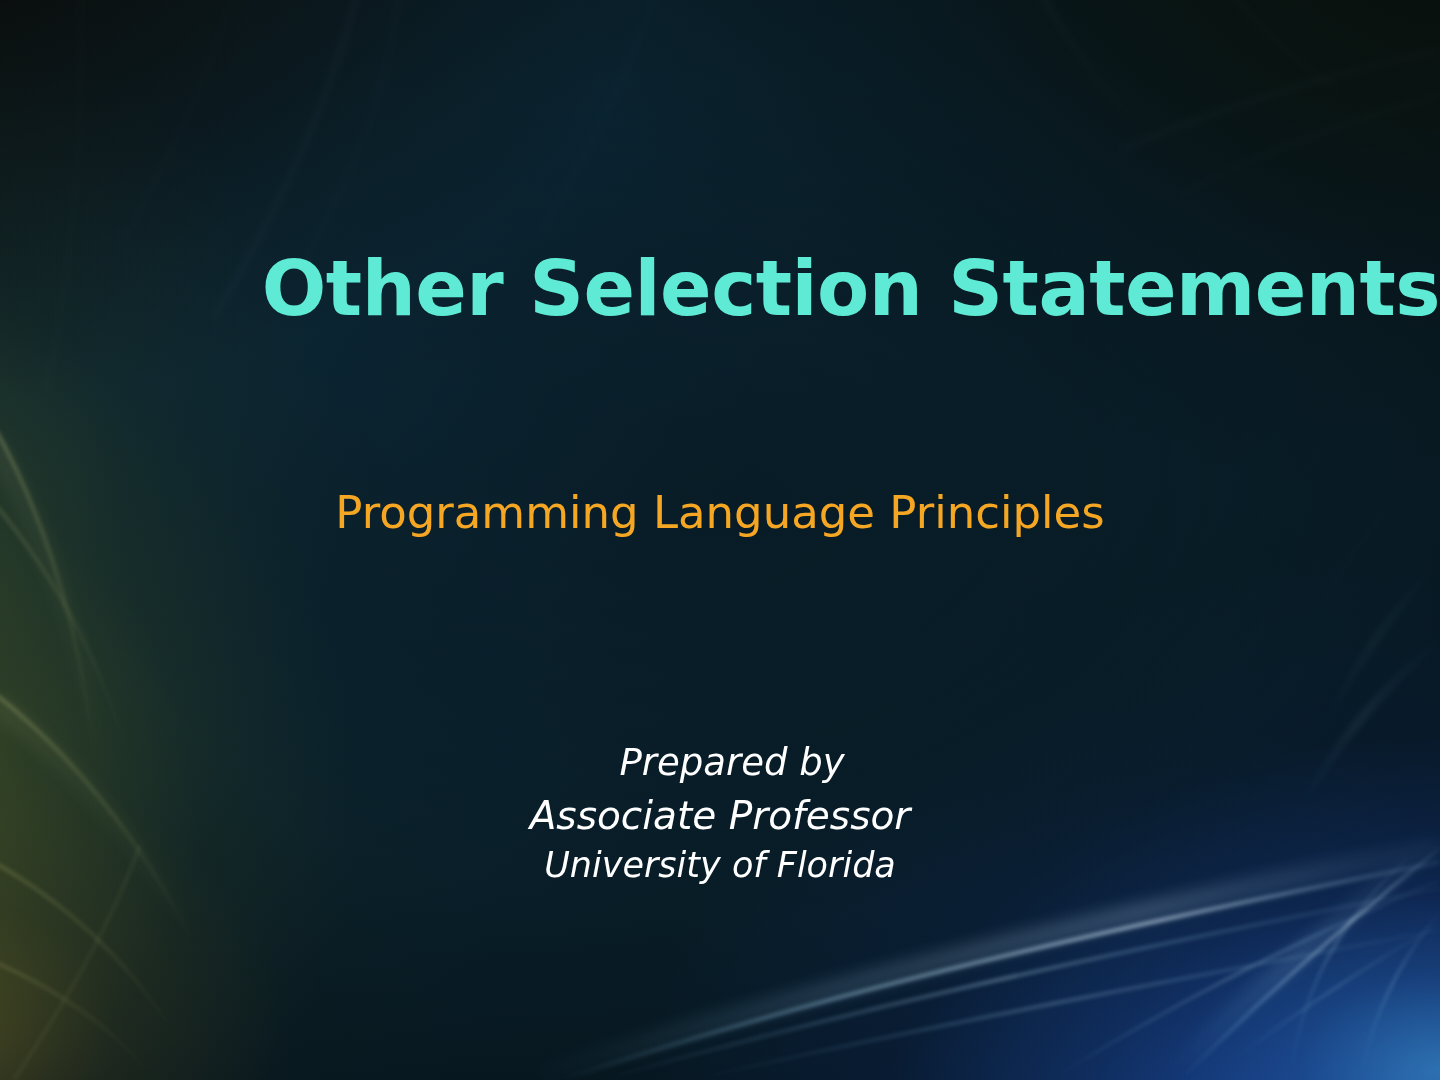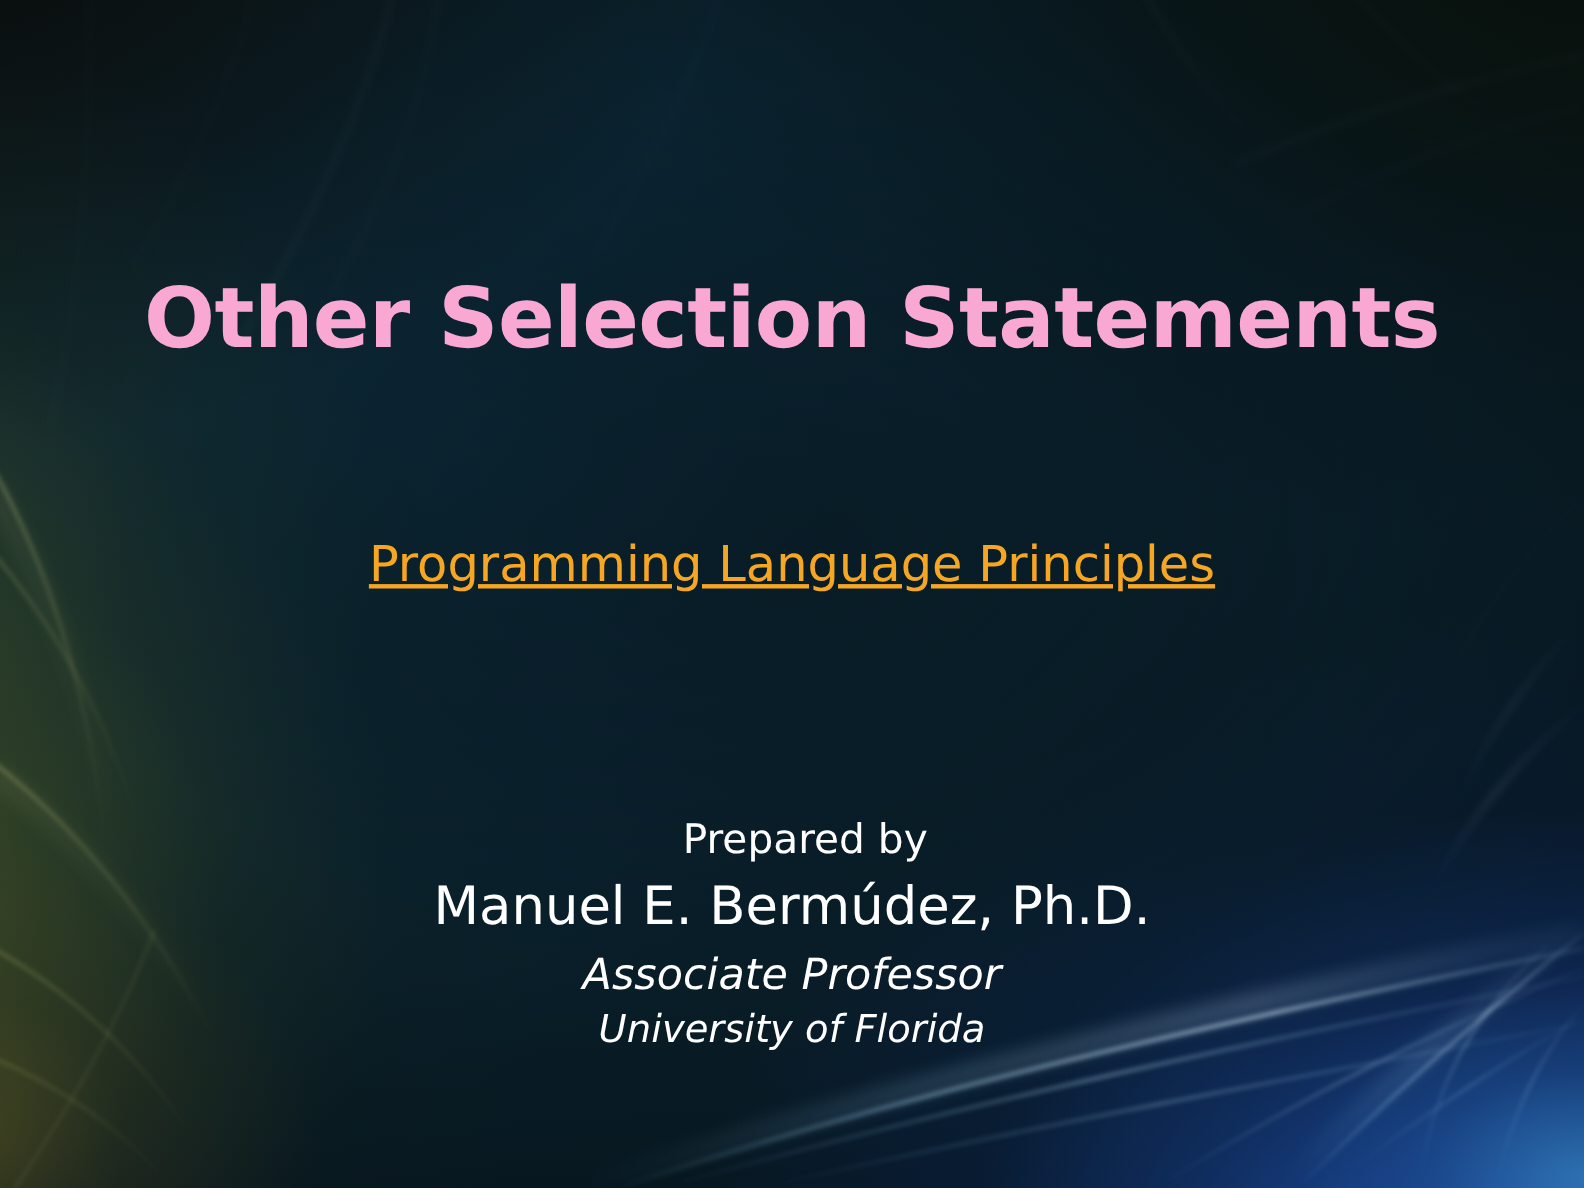--- a/index.html
+++ b/index.html
@@ -118,53 +118,53 @@
   #content {
     position: absolute;
     inset: 0;
   }
 
   #title {
     position: absolute;
     left: 0;
     right: 0;
     top: 249px;
-    text-align: center;
+    text-align: right;
     font-size: 76px;
     font-weight: bold;
     letter-spacing: -0.5px;
-    color: #f9a8d4;
+    color: #5eead4;
     line-height: 1.05;
     white-space: nowrap;
   }
 
   #subtitle {
     position: absolute;
     left: 0;
     right: 0;
     top: 484px;
     text-align: center;
     color: #f5a623;
     font-size: 45px;
     font-weight: normal;
     line-height: 1.3;
-    text-decoration: underline;
   }
   #subtitle .line { display: block; }
 
   #credits {
     position: absolute;
     left: 0;
     right: 0;
     top: 740px;
     text-align: center;
     color: #ffffff;
   }
   #prepared-by {
     font-size: 37px;
+    font-style: italic;
     line-height: 1.25;
     padding-left: 24px;
   }
   #author-name {
     font-size: 48px;
     font-style: normal;
     line-height: 1.35;
     margin-top: 6px;
   }
   #author-title {
@@ -283,19 +283,18 @@
   <div id="content">
 
     <div id="title">Other Selection Statements</div>
 
     <div id="subtitle">
       <span class="line">Programming Language Principles</span>
     </div>
 
     <div id="credits">
       <div id="prepared-by">Prepared by</div>
-      <div id="author-name">Manuel E. Bermúdez, Ph.D.</div>
       <div id="author-title">Associate Professor</div>
       <div id="author-affiliation">University of Florida</div>
     </div>
 
   </div>
 </div>
 
 </body></html>

